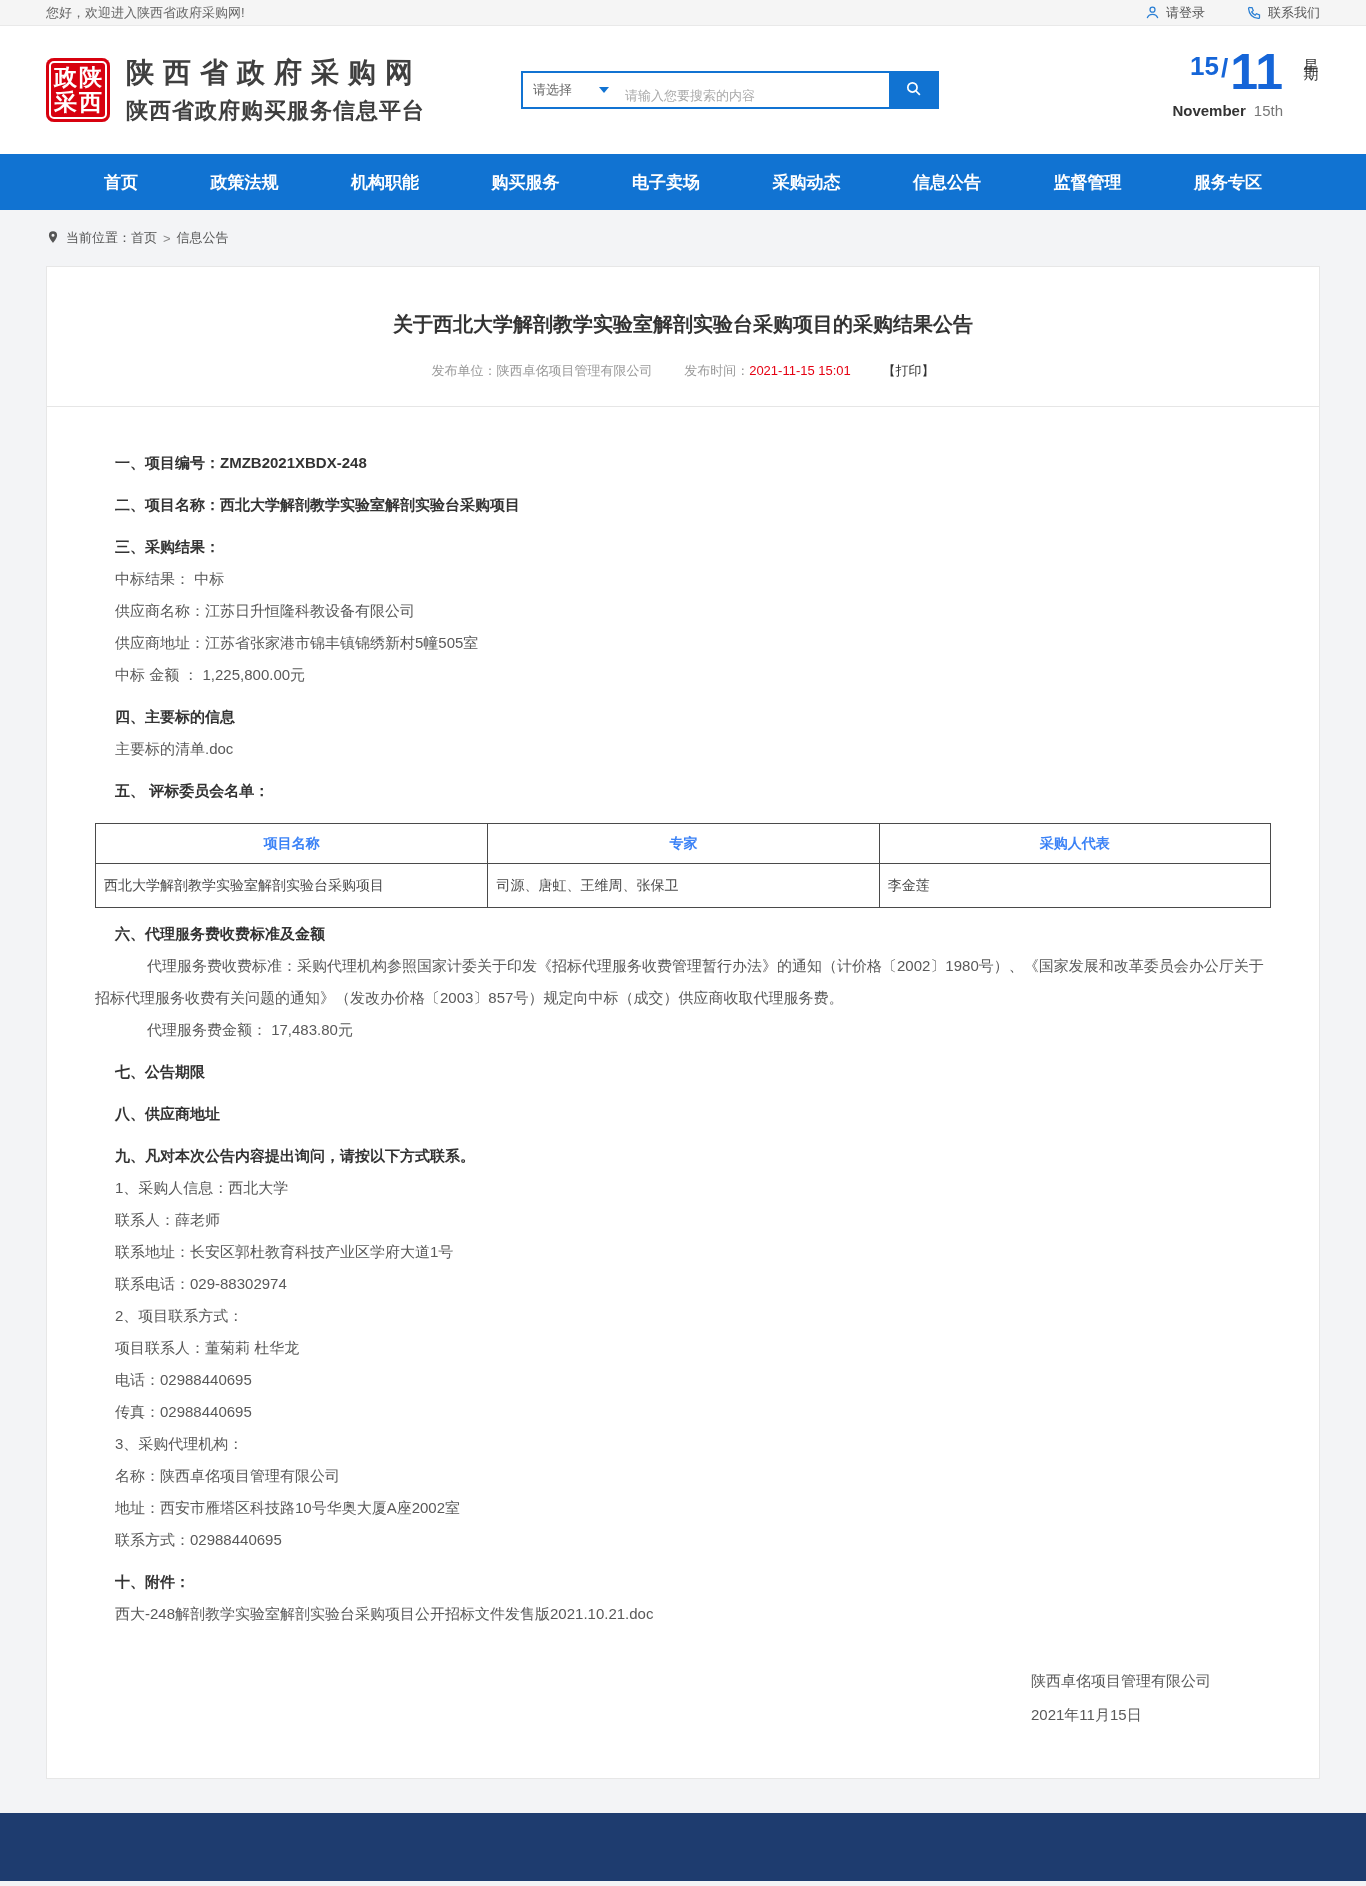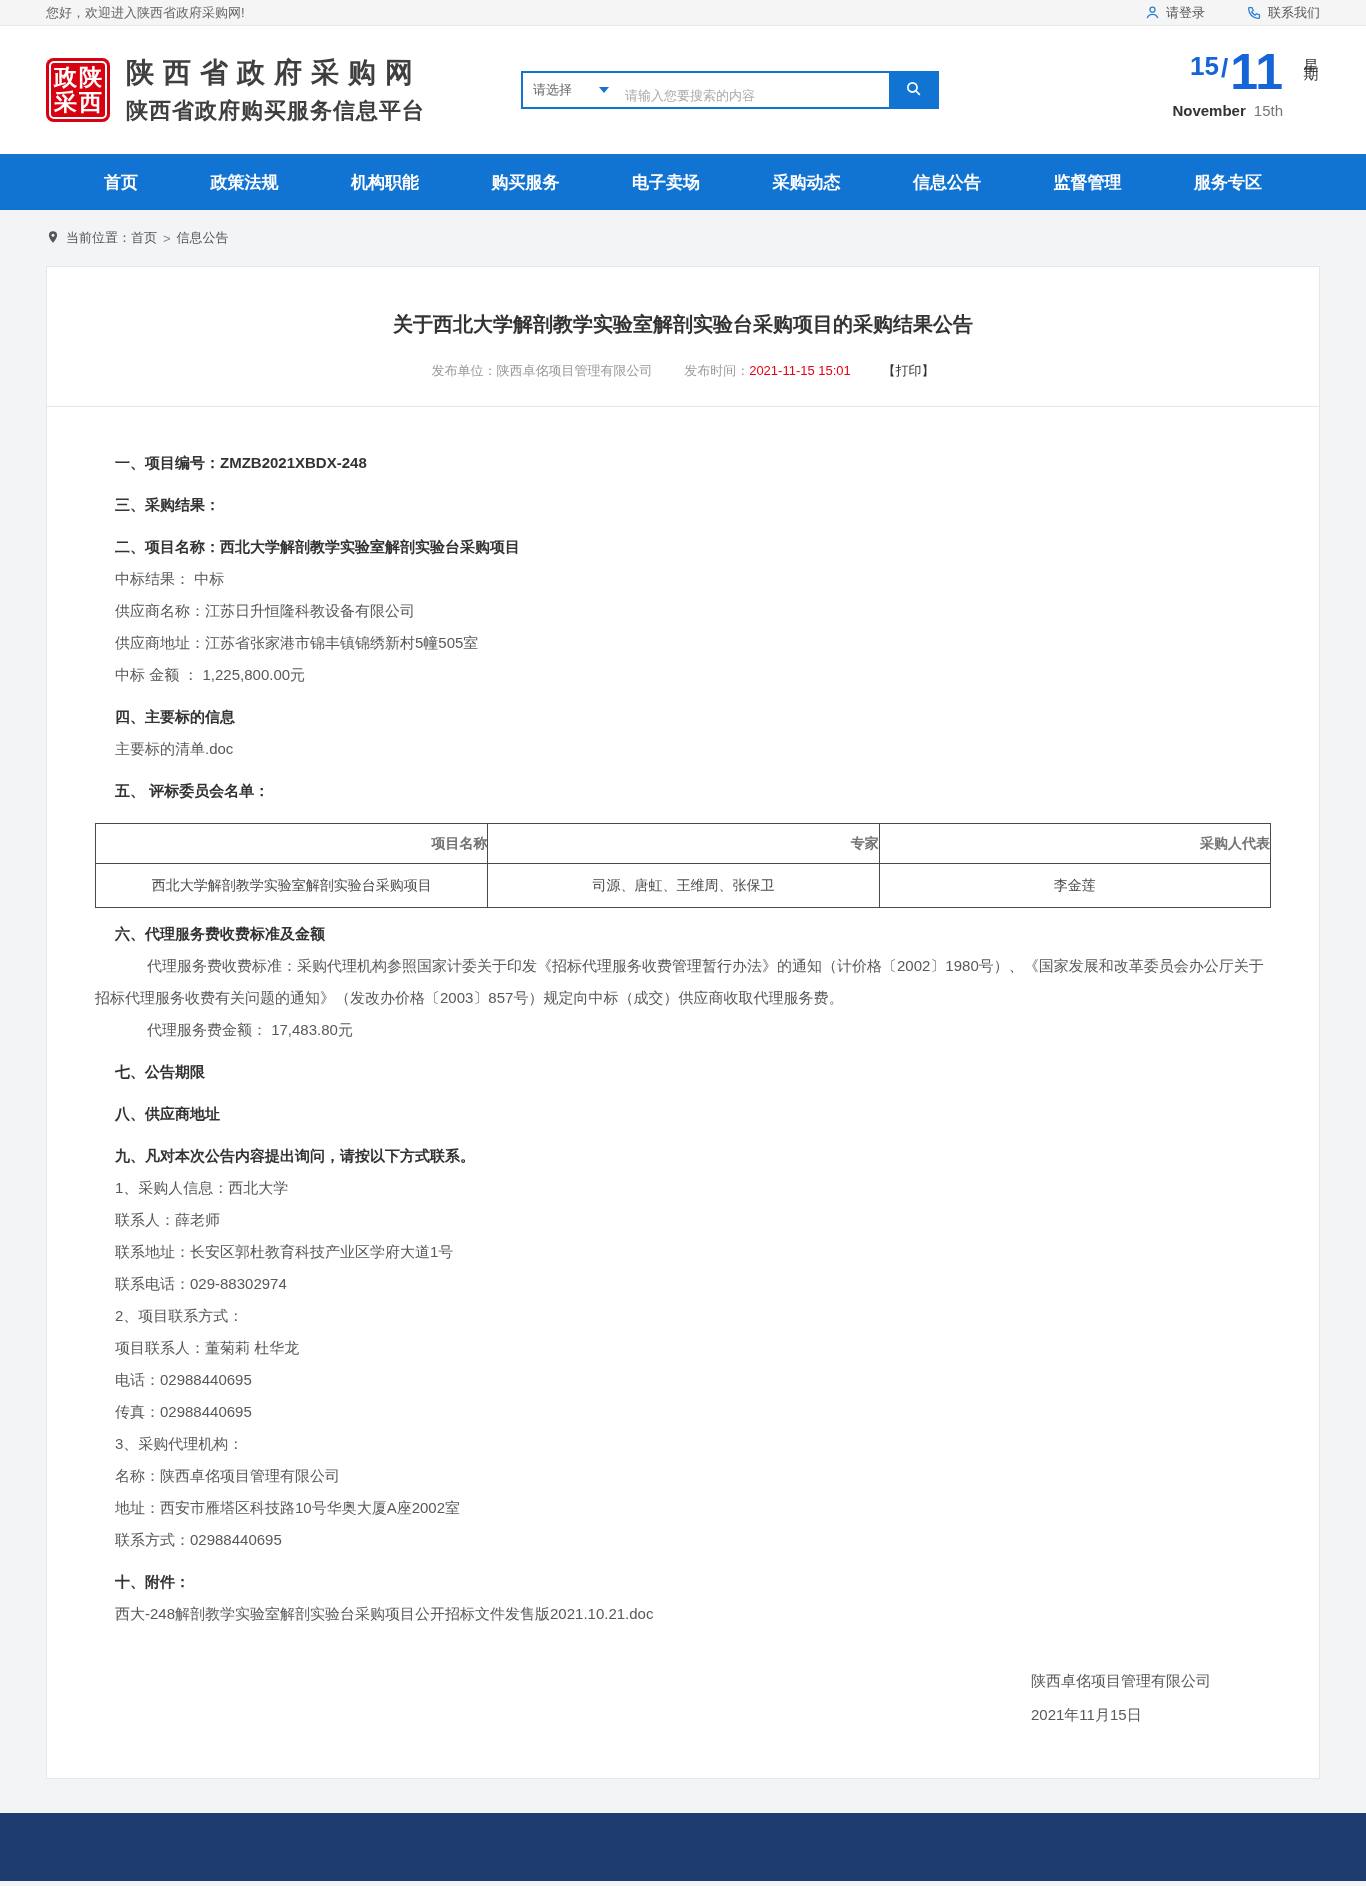--- a/index.html
+++ b/index.html
@@ -80,22 +80,22 @@
   .art-divider { border: none; border-top: 1px solid #e6e6e6; margin-top: 26px; }
 
   .art-body { padding: 30px 48px 0; font-size: 15px; color: #595959; }
   .art-body p { line-height: 32px; padding: 0 20px; }
   .art-body p.h { font-weight: bold; color: #333; margin-top: 10px; }
   .art-body p.para { padding: 0; text-indent: 52px; }
   .art-body p.doc-link { cursor: pointer; }
 
   table.committee { width: 100%; border-collapse: collapse; margin: 16px 0 10px; }
   table.committee th, table.committee td { border: 1px solid #4a4a4a; font-size: 14px; }
-  table.committee th { height: 40px; text-align: right; font-weight: bold; color: #737373; }
-  table.committee td { height: 44px; padding: 0 8px; color: #4a4a4a; text-align: center; }
+  table.committee th { height: 40px; text-align: center; font-weight: bold; color: #3b82f6; }
+  table.committee td { height: 44px; padding: 0 8px; color: #4a4a4a; text-align: left; }
 
   .signature { width: fit-content; margin: 34px 60px 0 auto; line-height: 34px; font-size: 15px; color: #595959; }
 
   .page-wrap { padding-bottom: 34px; }
 
   
   .footer { background: #1e3c6f; padding: 34px 0; color: #dfe7f3; }
 </style>
 </head>
 <body>
@@ -199,22 +199,22 @@
     <h1 class="art-title">关于西北大学解剖教学实验室解剖实验台采购项目的采购结果公告</h1>
     <div class="art-meta">
       <span class="m-item"><span>发布单位：</span><span>陕西卓佲项目管理有限公司</span></span>
       <span class="m-item"><span>发布时间：</span><span class="m-time">2021-11-15 15:01</span></span>
       <span class="m-item m-print">【打印】</span>
     </div>
     <hr class="art-divider">
 
     <div class="art-body">
       <p class="h">一、项目编号：ZMZB2021XBDX-248</p>
+      <p class="h">二、项目名称：西北大学解剖教学实验室解剖实验台采购项目</p>
       <p class="h">三、采购结果：</p>
-      <p class="h">二、项目名称：西北大学解剖教学实验室解剖实验台采购项目</p>
       <p>中标结果： 中标</p>
       <p>供应商名称：江苏日升恒隆科教设备有限公司</p>
       <p>供应商地址：江苏省张家港市锦丰镇锦绣新村5幢505室</p>
       <p>中标 金额 ： 1,225,800.00元</p>
       <p class="h">四、主要标的信息</p>
       <p class="doc-link">主要标的清单.doc</p>
       <p class="h">五、 评标委员会名单：</p>
 
       <table class="committee">
         <thead>

